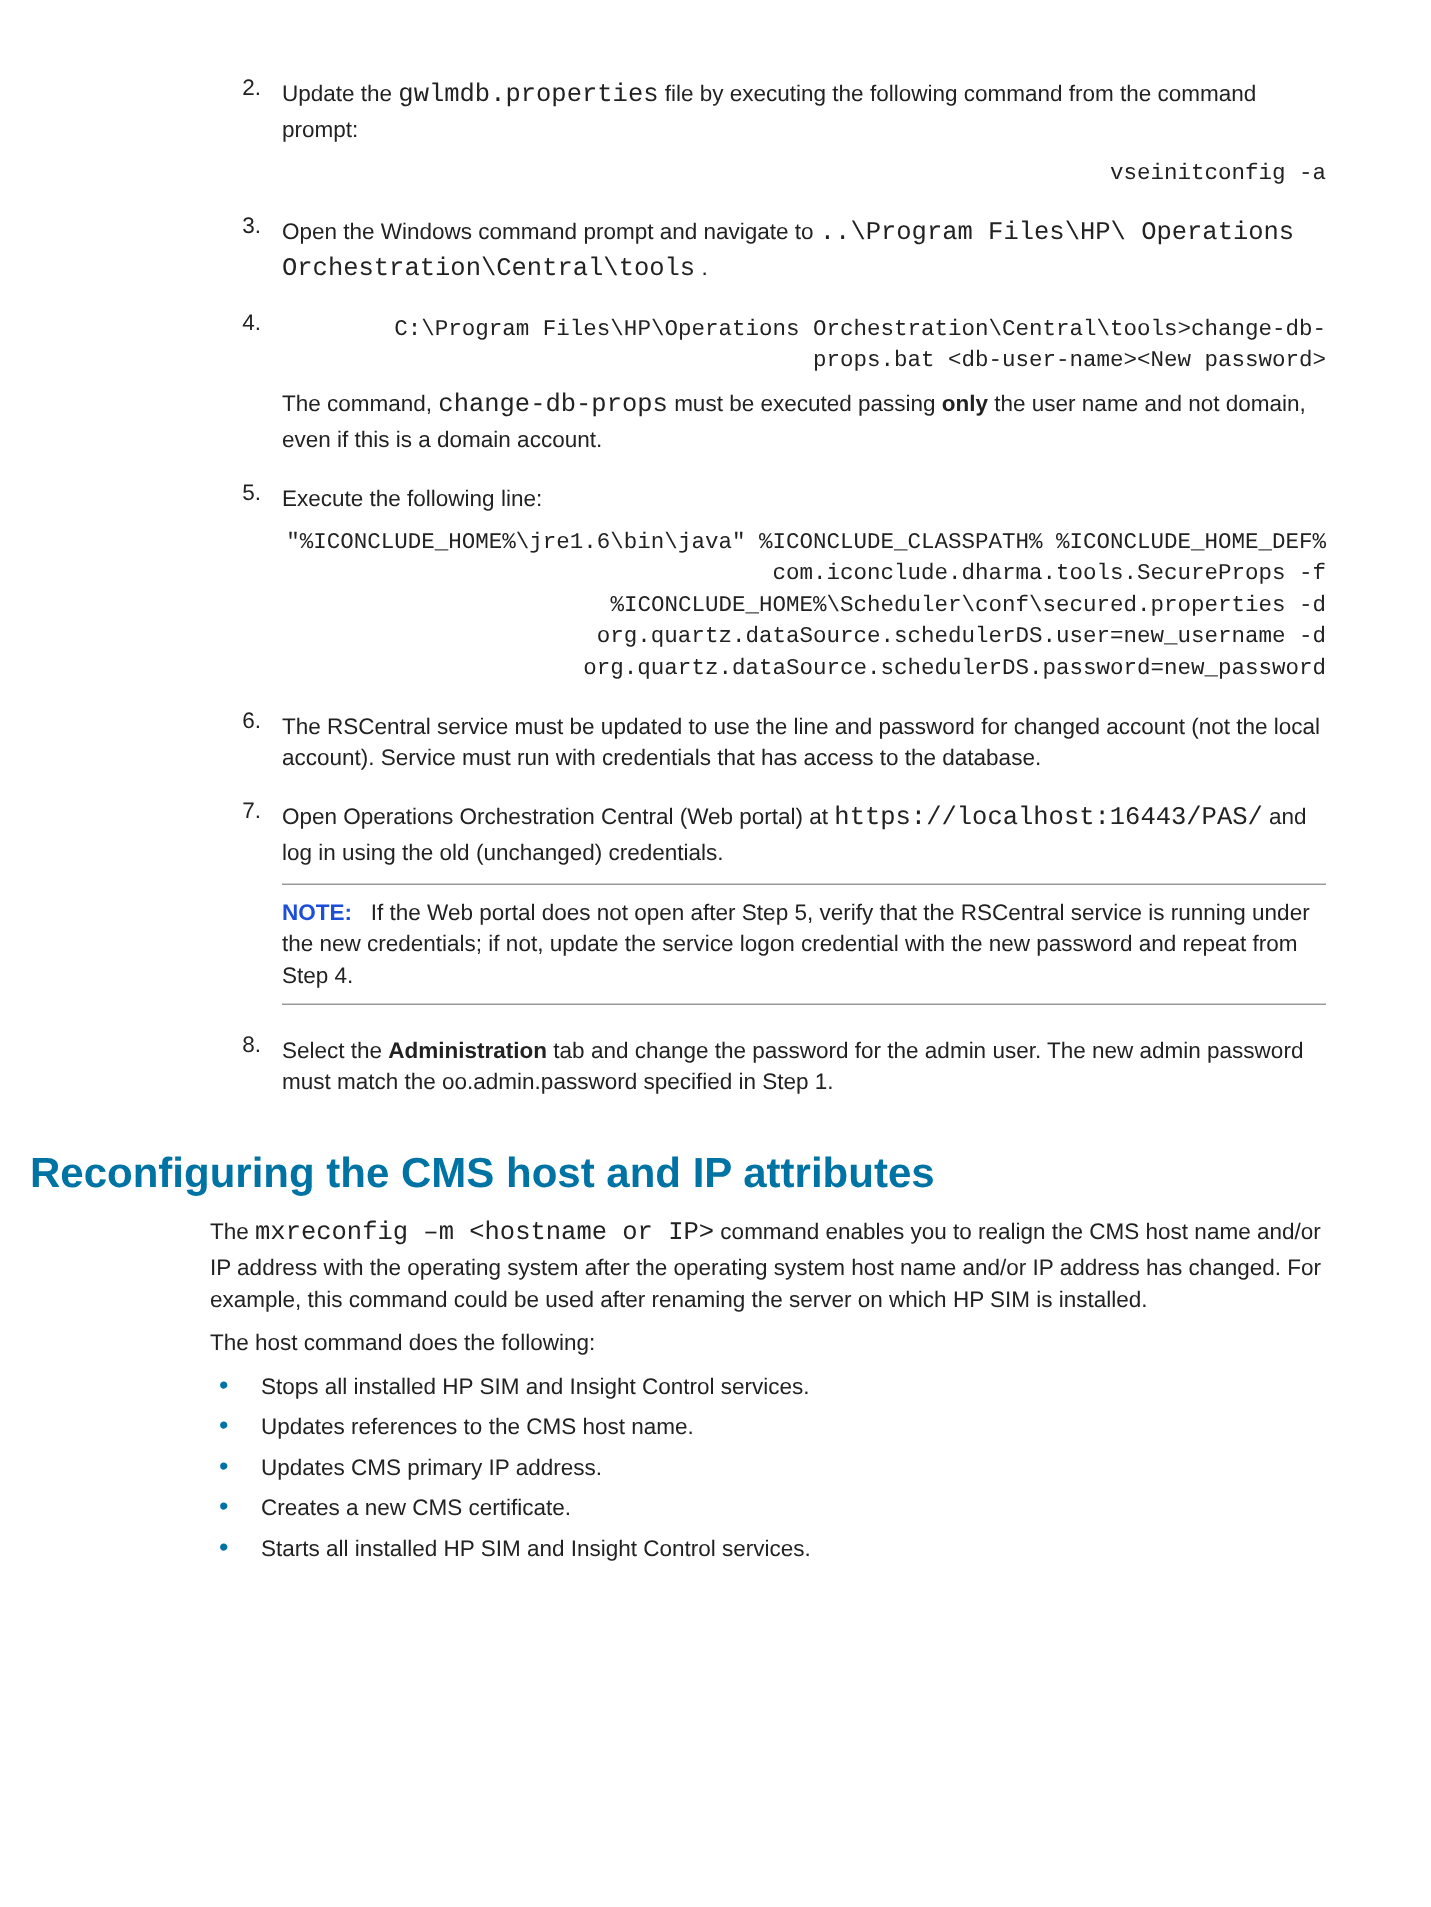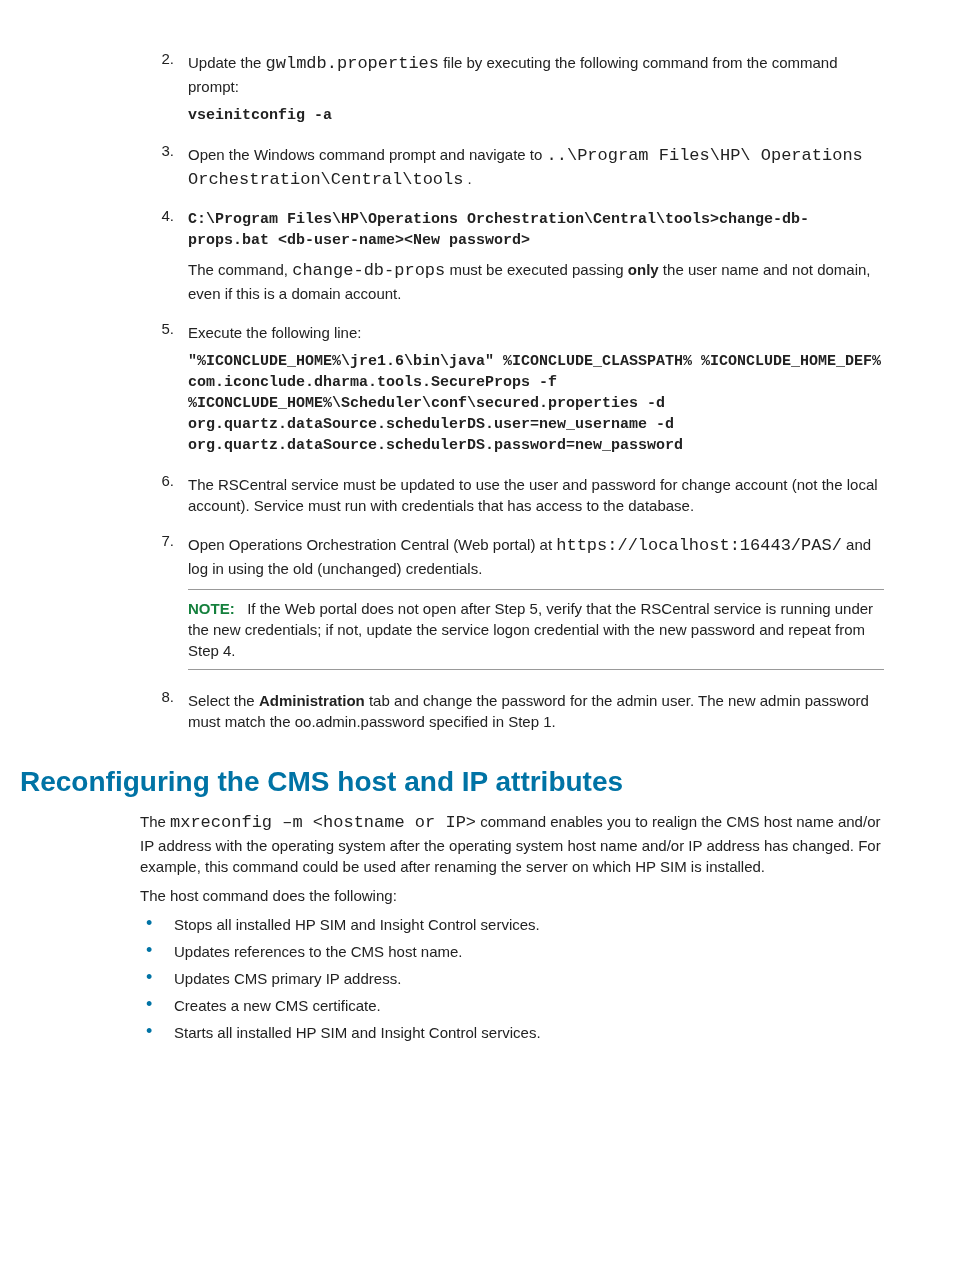--- a/index.html
+++ b/index.html
@@ -25,33 +25,34 @@
   }
   ol.steps > li .num {
     width: 34px;
     flex-shrink: 0;
     text-align: right;
     padding-right: 14px;
   }
   ol.steps > li .body { flex: 1; }
   .code-block {
     font-family: 'Courier New', monospace;
-    font-weight: bold;
+    font-weight: normal;
     margin: 4px 0 8px 0;
     white-space: pre-wrap;
     word-wrap: break-word;
+    text-align: right;
   }
   .para { margin: 4px 0 8px 0; }
   .note-box {
     border-top: 1px solid #999;
     border-bottom: 1px solid #999;
     padding: 8px 0;
     margin: 10px 0;
   }
-  .note-label { font-weight: bold; color: #15803d; }
+  .note-label { font-weight: bold; color: #1d4ed8; }
   h2.section {
     font-weight: bold;
     color: #0073a5;
     font-size: 28px;
     margin: 22px 0 10px -60px;
     font-family: 'Segoe UI Light', 'Segoe UI', Arial, sans-serif;
   }
   .desc { margin: 0 0 8px 60px; }
   ul.bullets { list-style: none; padding: 0; margin: 4px 0 0 60px; }
   ul.bullets > li { display: flex; margin: 6px 0; }
@@ -101,21 +102,21 @@
     <div class="num">5.</div>
     <div class="body">
       <div class="para">Execute the following line:</div>
       <div class="code-block">"%ICONCLUDE_HOME%\jre1.6\bin\java" %ICONCLUDE_CLASSPATH% %ICONCLUDE_HOME_DEF% com.iconclude.dharma.tools.SecureProps -f %ICONCLUDE_HOME%\Scheduler\conf\secured.properties -d org.quartz.dataSource.schedulerDS.user=new_username -d org.quartz.dataSource.schedulerDS.password=new_password</div>
     </div>
   </li>
 
   <li>
     <div class="num">6.</div>
     <div class="body">
-      <div class="para">The RSCentral service must be updated to use the user and password for change account (not the local account). Service must run with credentials that has access to the database.</div>
+      <div class="para">The RSCentral service must be updated to use the line and password for changed account (not the local account). Service must run with credentials that has access to the database.</div>
     </div>
   </li>
 
   <li>
     <div class="num">7.</div>
     <div class="body">
       <div class="para">
         <span>Open Operations Orchestration Central (Web portal) at </span><span class="mono">https://localhost:16443/PAS/</span><span> and log in using the old (unchanged) credentials.</span>
       </div>
       <div class="note-box">

